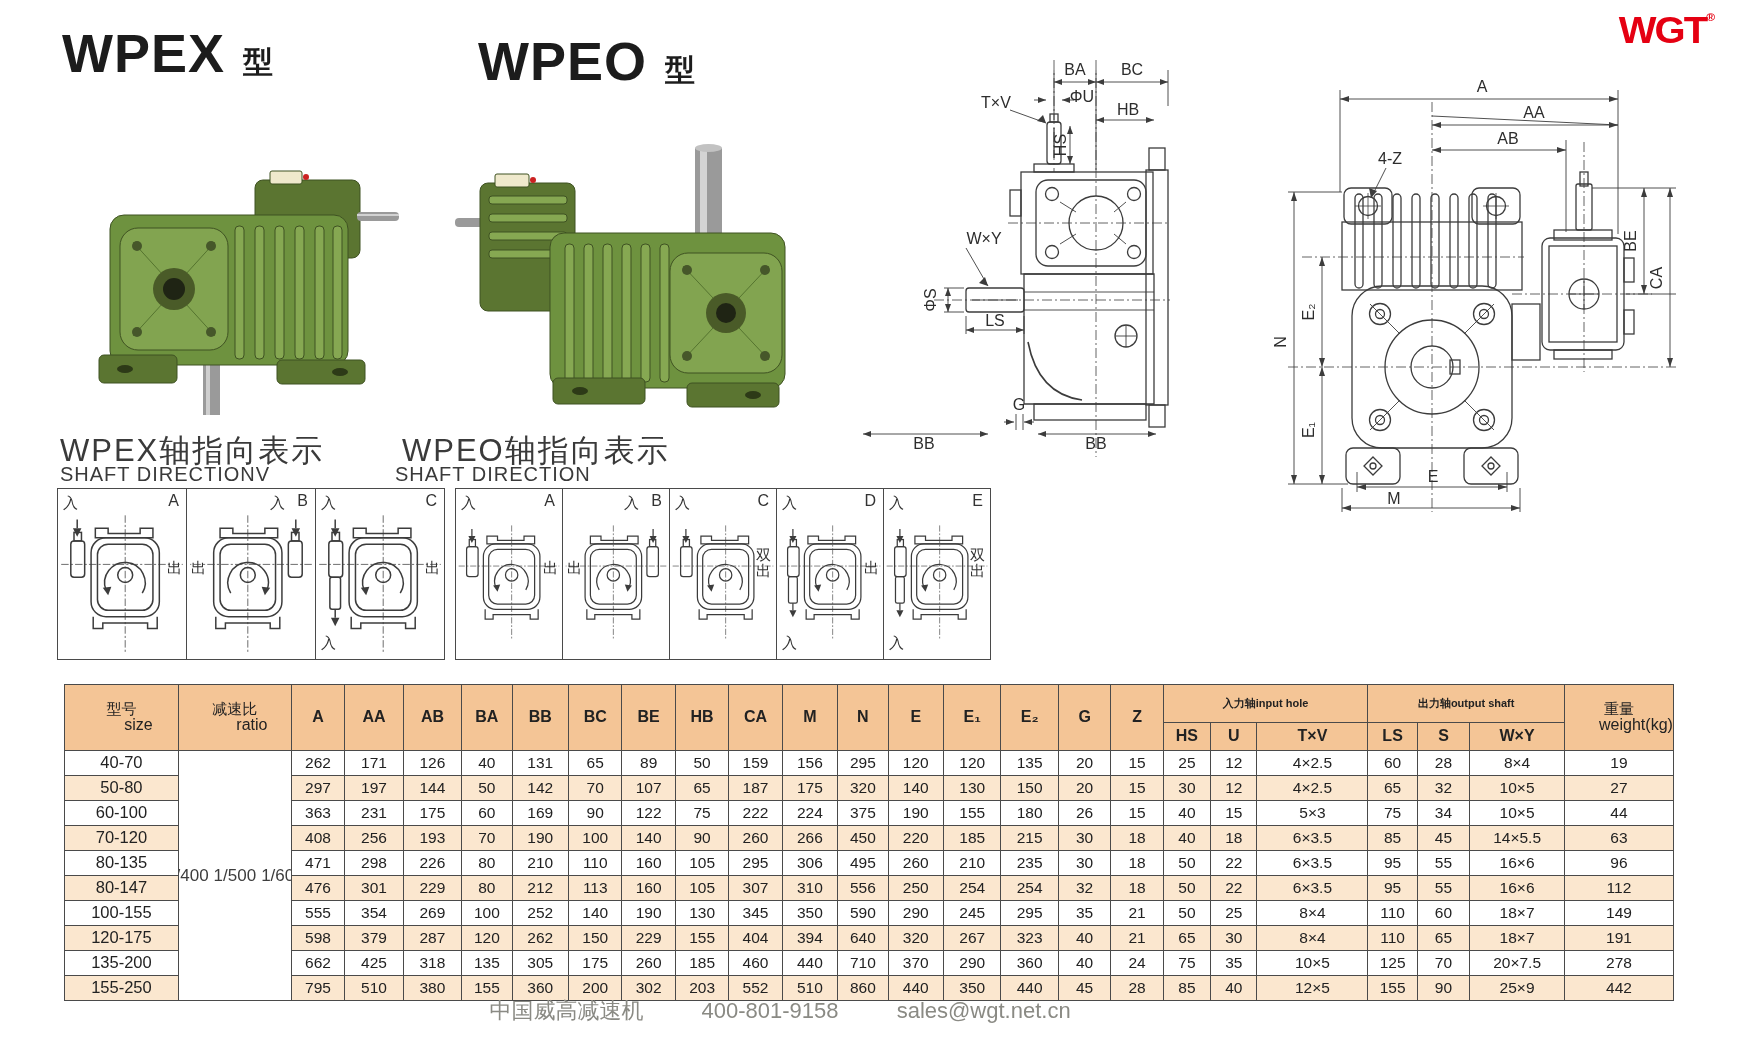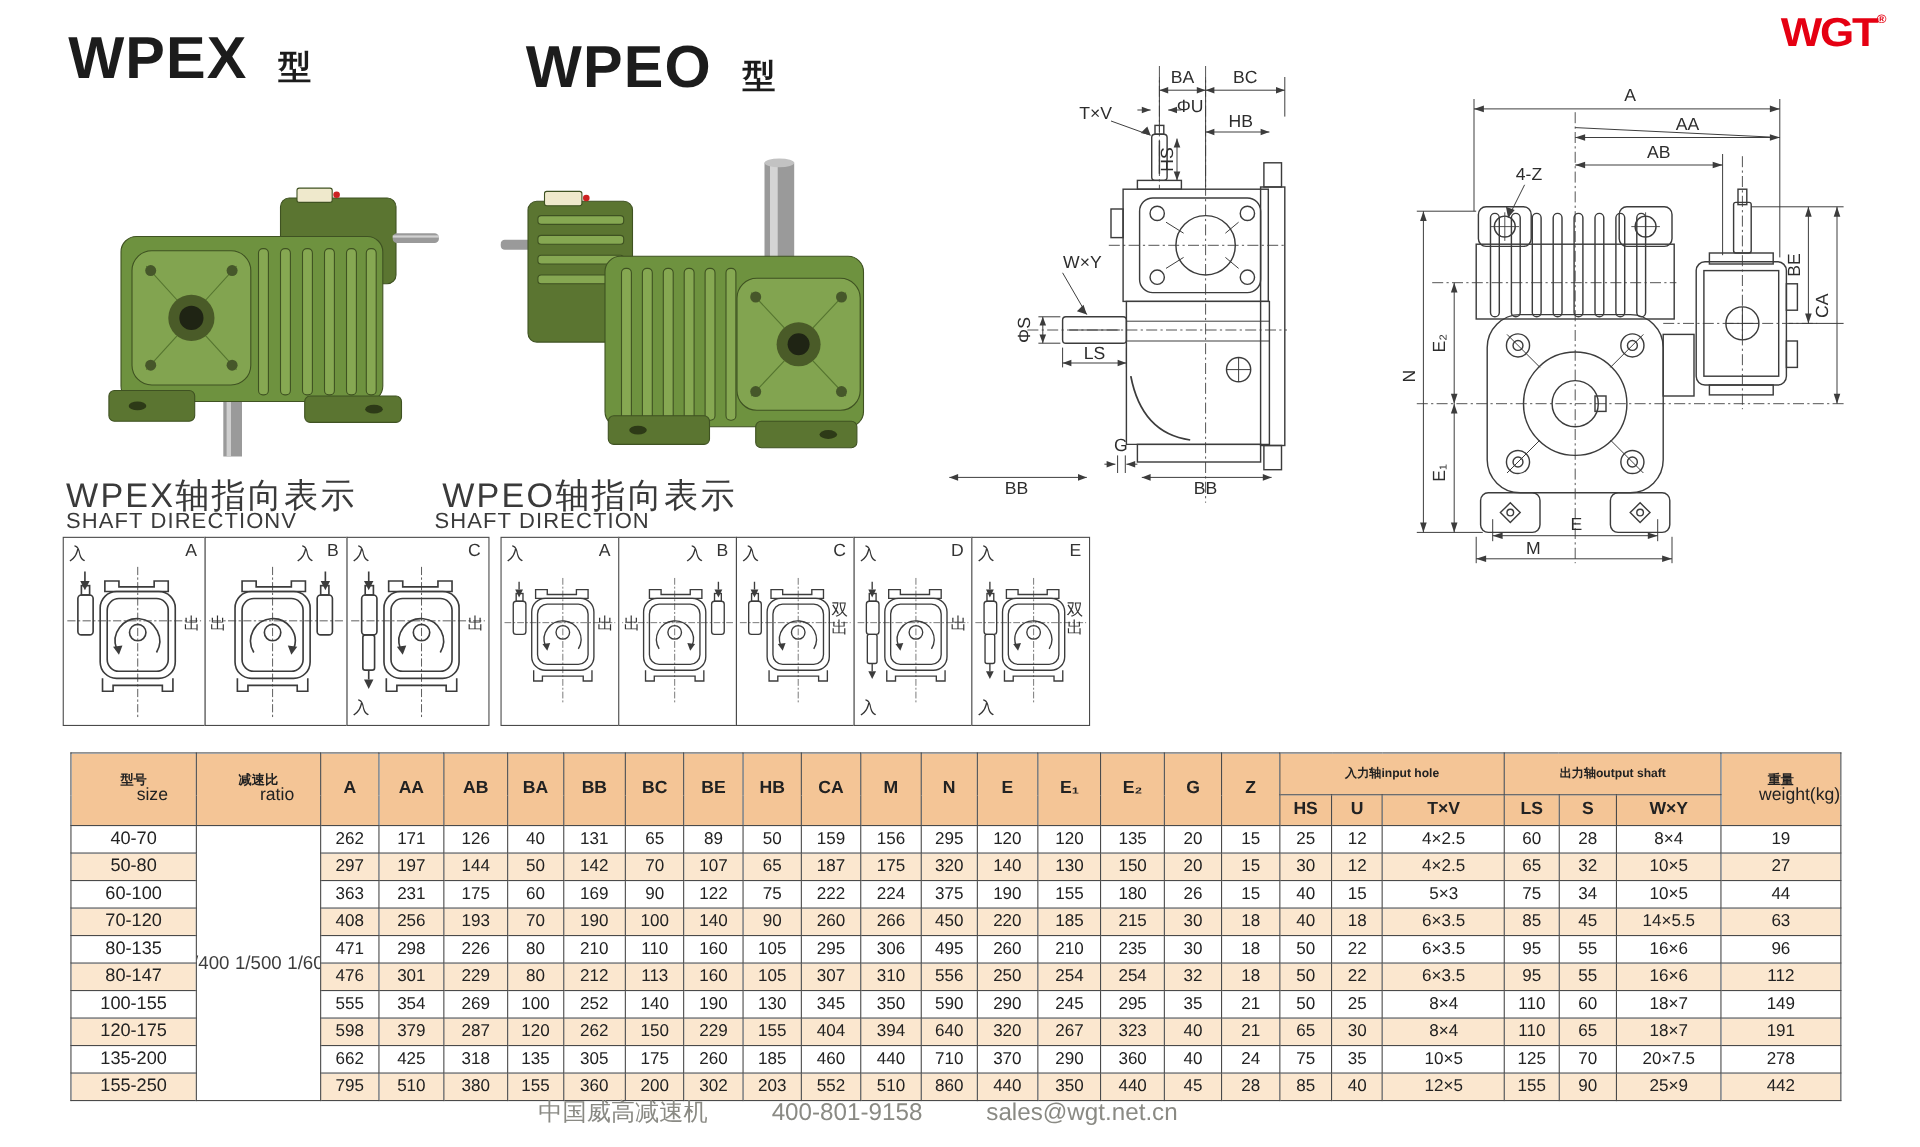--- a/index.html
+++ b/index.html
@@ -1,19 +1,19 @@
 <!DOCTYPE html>
 <html><head>
 <meta charset="utf-8">
 <style>
   html,body{margin:0;padding:0;background:#ffffff;}
   body{width:1745px;height:1043px;position:relative;overflow:hidden;
        font-family:"Liberation Sans", sans-serif;color:#222;}
   
-  .model-title{position:absolute;display:flex;align-items:baseline;gap:28px;color:#1c1c1c;}
+  .model-title{position:absolute;display:flex;align-items:baseline;gap:18px;color:#1c1c1c;}
   .model-title .big{font-size:54px;font-weight:bold;letter-spacing:1px;}
   .model-title .suffix{font-size:30px;font-weight:bold;}
   
   .logo{position:absolute;top:10px;right:30px;color:#e50012;font-weight:bold;
         font-size:40px;letter-spacing:-2px;transform:scaleY(.92);line-height:1;}
   .logo .reg{font-size:12px;vertical-align:top;letter-spacing:0;}
   
   .photo,.tdraw{position:absolute;}
   svg text.dim{font-family:"Liberation Sans",sans-serif;font-size:16px;fill:#2d2d2d;}
   
@@ -34,21 +34,21 @@
   .bout.outl{left:4px;}
   .bout.dbl{width:1.15em;top:34%;word-break:break-all;text-align:center;padding-left:10px;}
   
   table.spec{position:absolute;left:64px;top:684px;width:1610px;border-collapse:collapse;
              table-layout:fixed;font-size:16px;color:#222;}
   table.spec th,table.spec td{border:1px solid #4a4a4a;text-align:center;vertical-align:middle;
              padding:0;line-height:1.05;overflow:hidden;}
   table.spec thead th{background:#f4c596;font-weight:bold;}
   table.spec thead tr.h1 th{height:37px;}
   table.spec thead tr.h2 th{height:27px;font-size:16px;}
-  table.spec thead .cn{font-size:12px;font-weight:bold;}
+  table.spec thead .cn{font-size:15px;font-weight:normal;}
   table.spec thead .en{font-size:16px;font-weight:normal;margin-left:34px;}
   table.spec thead th.grp{font-size:11px;}
   table.spec tbody td{height:24px;background:#ffffff;font-size:15.5px;}
   table.spec tbody tr.alt td{background:#fbe7cf;}
   table.spec tbody td.sz{font-size:16.5px;}
   table.spec tbody td.ratio{background:#ffffff !important;}
   td.ratio .rstack{display:flex;flex-direction:row;justify-content:center;align-items:center;
                    height:100%;gap:5px;font-size:17px;color:#3d3d3d;}
   
   .footer{position:absolute;top:996px;left:0;width:1560px;text-align:center;color:#8a8a84;

